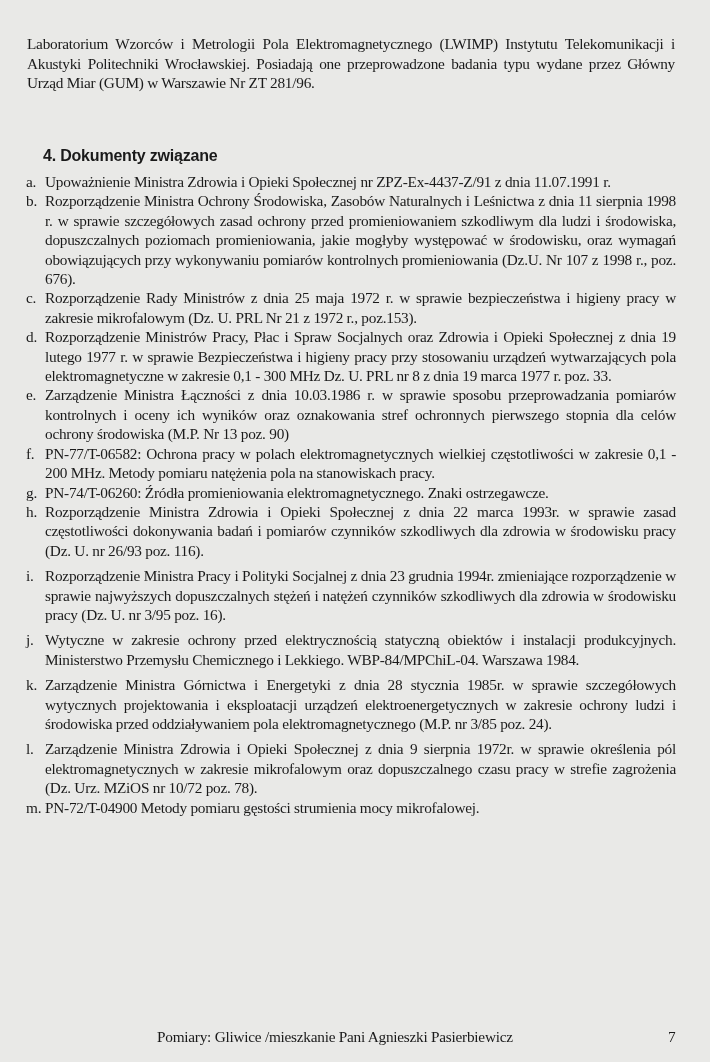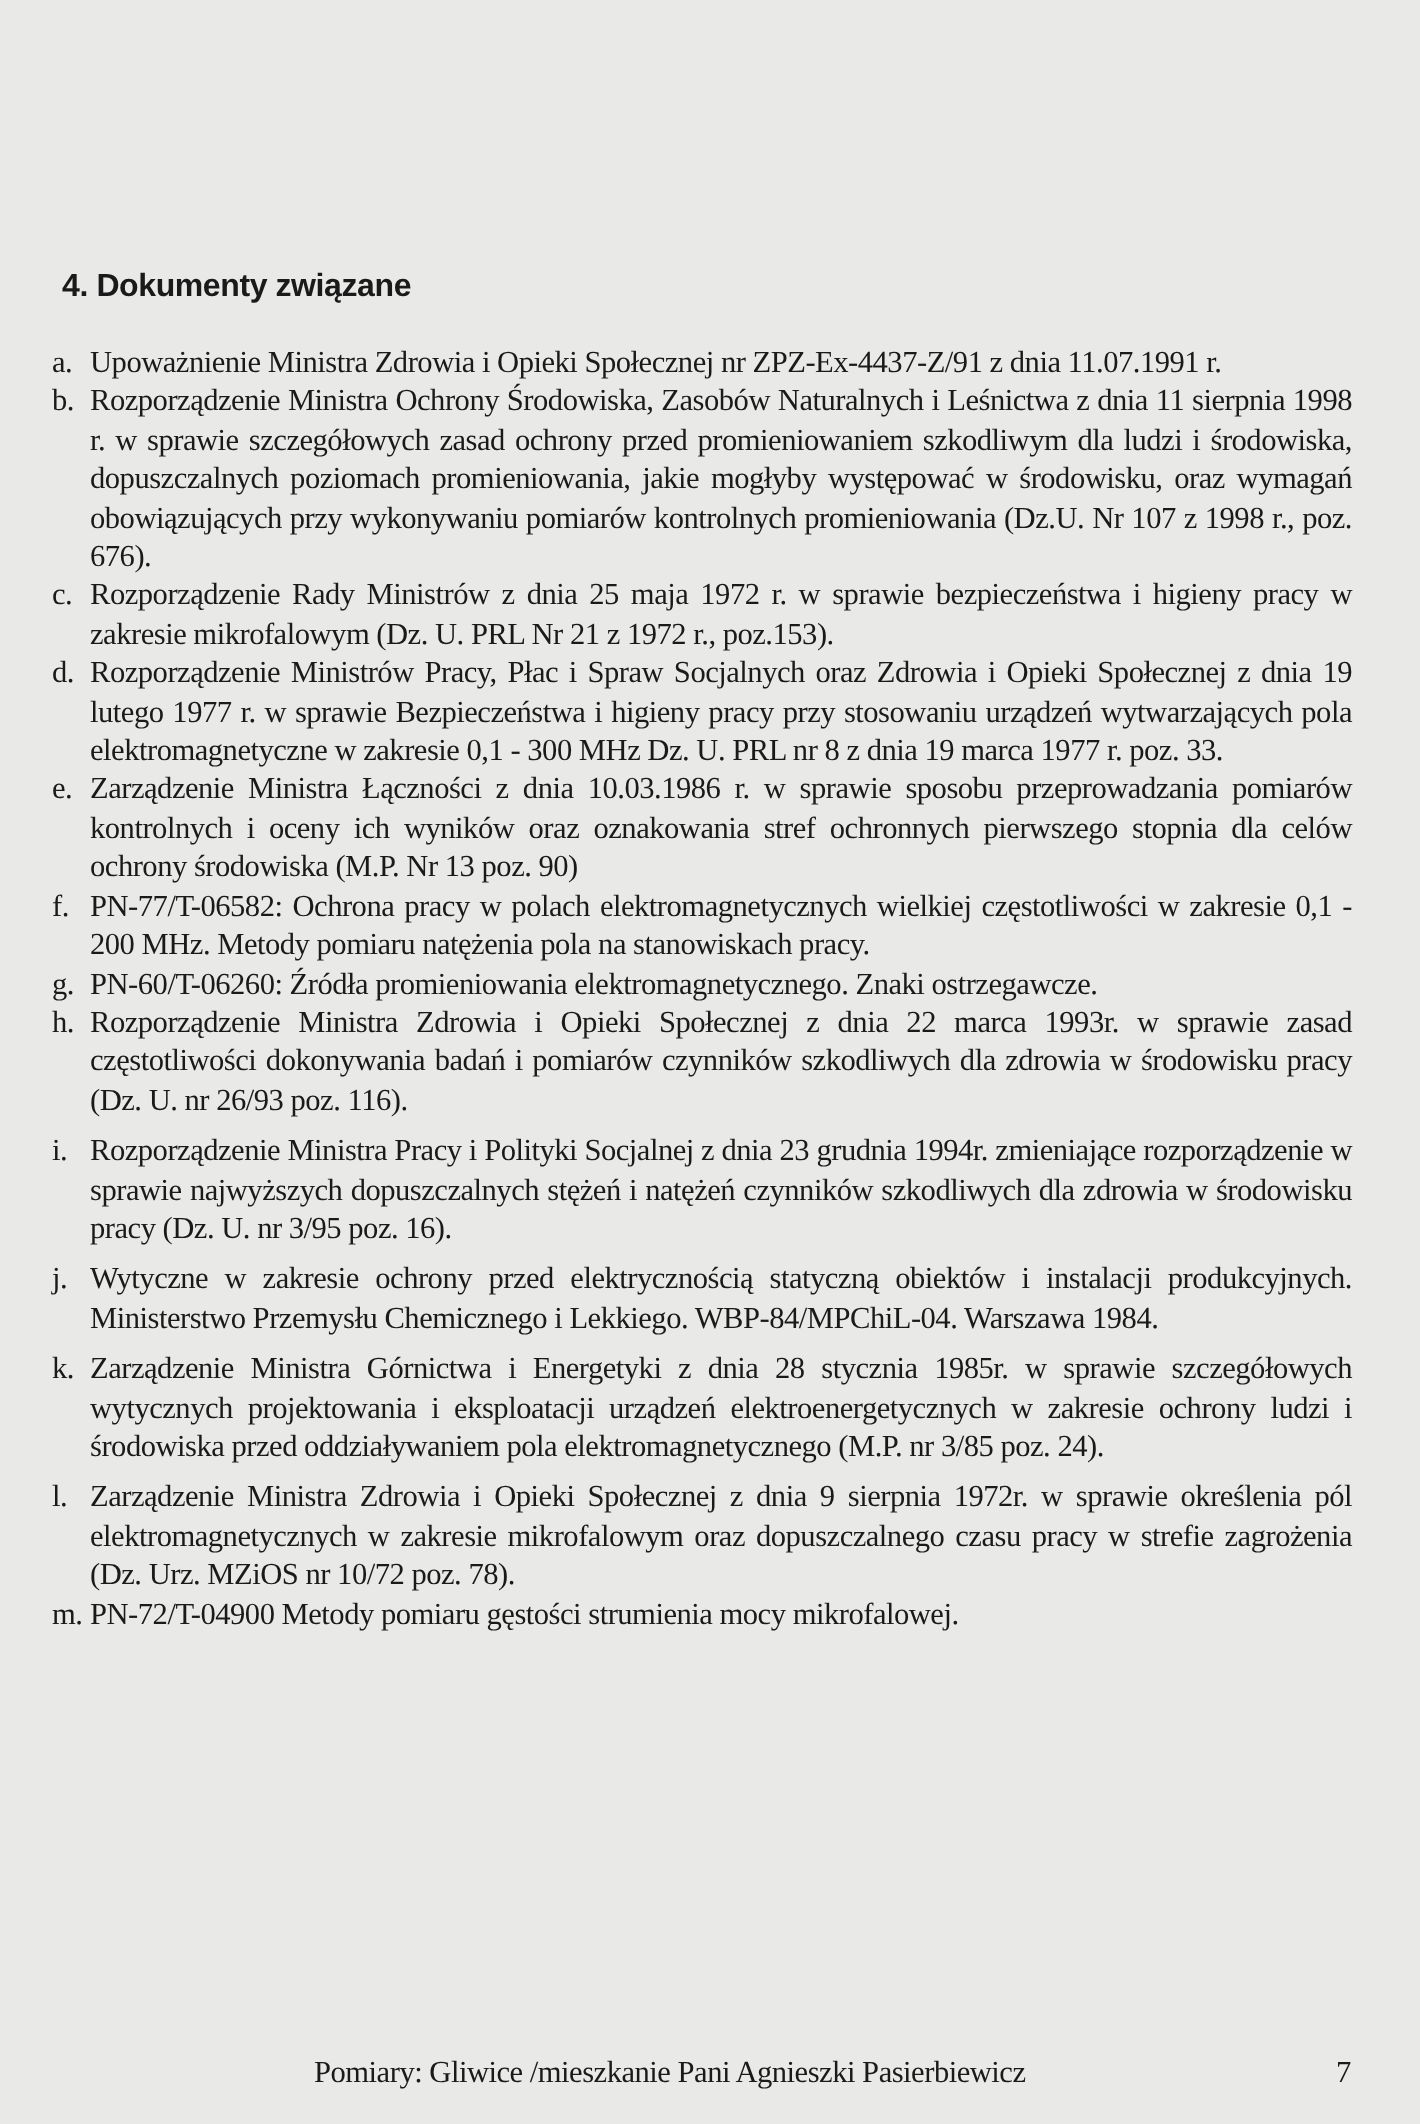--- a/index.html
+++ b/index.html
@@ -37,31 +37,32 @@
     font-size: 15.3px; letter-spacing: -0.25px;
   }
   .page-num {
     position: absolute; top: 1028px; left: 668px; font-size: 15.3px;
   }
 </style>
 </head>
 <body>
 
 <div class="page">
+  <p class="intro" style="margin:0">Laboratorium Wzorców i Metrologii Pola Elektromagnetycznego (LWIMP) Instytutu Telekomunikacji i Akustyki Politechniki Wrocławskiej. Posiadają one przeprowadzone badania typu wydane przez Główny Urząd Miar (GUM) w Warszawie Nr ZT 281/96.</p>
 
-  <h2 class="section-title" style="margin:4px">4. Dokumenty związane</h2>
+  <h2 class="section-title" style="margin:16px">4. Dokumenty związane</h2>
 
   <ul class="refs">
     <li><span class="marker">a.</span><span>Upoważnienie Ministra Zdrowia i Opieki Społecznej nr ZPZ-Ex-4437-Z/91 z dnia 11.07.1991 r.</span></li>
     <li><span class="marker">b.</span><span>Rozporządzenie Ministra Ochrony Środowiska, Zasobów Naturalnych i Leśnictwa z dnia 11 sierpnia 1998 r. w sprawie szczegółowych zasad ochrony przed promieniowaniem szkodliwym dla ludzi i środowiska, dopuszczalnych poziomach promieniowania, jakie mogłyby występować w środowisku, oraz wymagań obowiązujących przy wykonywaniu pomiarów kontrolnych promieniowania (Dz.U. Nr 107 z 1998 r., poz. 676).</span></li>
     <li><span class="marker">c.</span><span>Rozporządzenie Rady Ministrów z dnia 25 maja 1972 r. w sprawie bezpieczeństwa i higieny pracy w zakresie mikrofalowym (Dz. U. PRL Nr 21 z 1972 r., poz.153).</span></li>
     <li><span class="marker">d.</span><span>Rozporządzenie Ministrów Pracy, Płac i Spraw Socjalnych oraz Zdrowia i Opieki Społecznej z dnia 19 lutego 1977 r. w sprawie Bezpieczeństwa i higieny pracy przy stosowaniu urządzeń wytwarzających pola elektromagnetyczne w zakresie 0,1 - 300 MHz Dz. U. PRL nr 8 z dnia 19 marca 1977 r. poz. 33.</span></li>
     <li><span class="marker">e.</span><span>Zarządzenie Ministra Łączności z dnia 10.03.1986 r. w sprawie sposobu przeprowadzania pomiarów kontrolnych i oceny ich wyników oraz oznakowania stref ochronnych pierwszego stopnia dla celów ochrony środowiska (M.P. Nr 13 poz. 90)</span></li>
     <li><span class="marker">f.</span><span>PN-77/T-06582: Ochrona pracy w polach elektromagnetycznych wielkiej częstotliwości w zakresie 0,1 - 200 MHz. Metody pomiaru natężenia pola na stanowiskach pracy.</span></li>
-    <li><span class="marker">g.</span><span>PN-60/T-06260: Źródła promieniowania elektromagnetycznego. Znaki ostrzegawcze.</span></li>
+    <li><span class="marker">g.</span><span>PN-74/T-06260: Źródła promieniowania elektromagnetycznego. Znaki ostrzegawcze.</span></li>
     <li><span class="marker">h.</span><span>Rozporządzenie Ministra Zdrowia i Opieki Społecznej z dnia 22 marca 1993r. w sprawie zasad częstotliwości dokonywania badań i pomiarów czynników szkodliwych dla zdrowia w środowisku pracy (Dz. U. nr 26/93 poz. 116).</span></li>
     <li class="gap"><span class="marker">i.</span><span>Rozporządzenie Ministra Pracy i Polityki Socjalnej z dnia 23 grudnia 1994r. zmieniające rozporządzenie w sprawie najwyższych dopuszczalnych stężeń i natężeń czynników szkodliwych dla zdrowia w środowisku pracy (Dz. U. nr 3/95 poz. 16).</span></li>
     <li class="gap"><span class="marker">j.</span><span>Wytyczne w zakresie ochrony przed elektrycznością statyczną obiektów i instalacji produkcyjnych. Ministerstwo Przemysłu Chemicznego i Lekkiego. WBP-84/MPChiL-04. Warszawa 1984.</span></li>
     <li class="gap"><span class="marker">k.</span><span>Zarządzenie Ministra Górnictwa i Energetyki z dnia 28 stycznia 1985r. w sprawie szczegółowych wytycznych projektowania i eksploatacji urządzeń elektroenergetycznych w zakresie ochrony ludzi i środowiska przed oddziaływaniem pola elektromagnetycznego (M.P. nr 3/85 poz. 24).</span></li>
     <li class="gap"><span class="marker">l.</span><span>Zarządzenie Ministra Zdrowia i Opieki Społecznej z dnia 9 sierpnia 1972r. w sprawie określenia pól elektromagnetycznych w zakresie mikrofalowym oraz dopuszczalnego czasu pracy w strefie zagrożenia (Dz. Urz. MZiOS nr 10/72 poz. 78).</span></li>
     <li><span class="marker">m.</span><span>PN-72/T-04900 Metody pomiaru gęstości strumienia mocy mikrofalowej.</span></li>
   </ul>
 
   <div class="footer">Pomiary: Gliwice /mieszkanie  Pani Agnieszki Pasierbiewicz</div>
   <div class="page-num">7</div>

